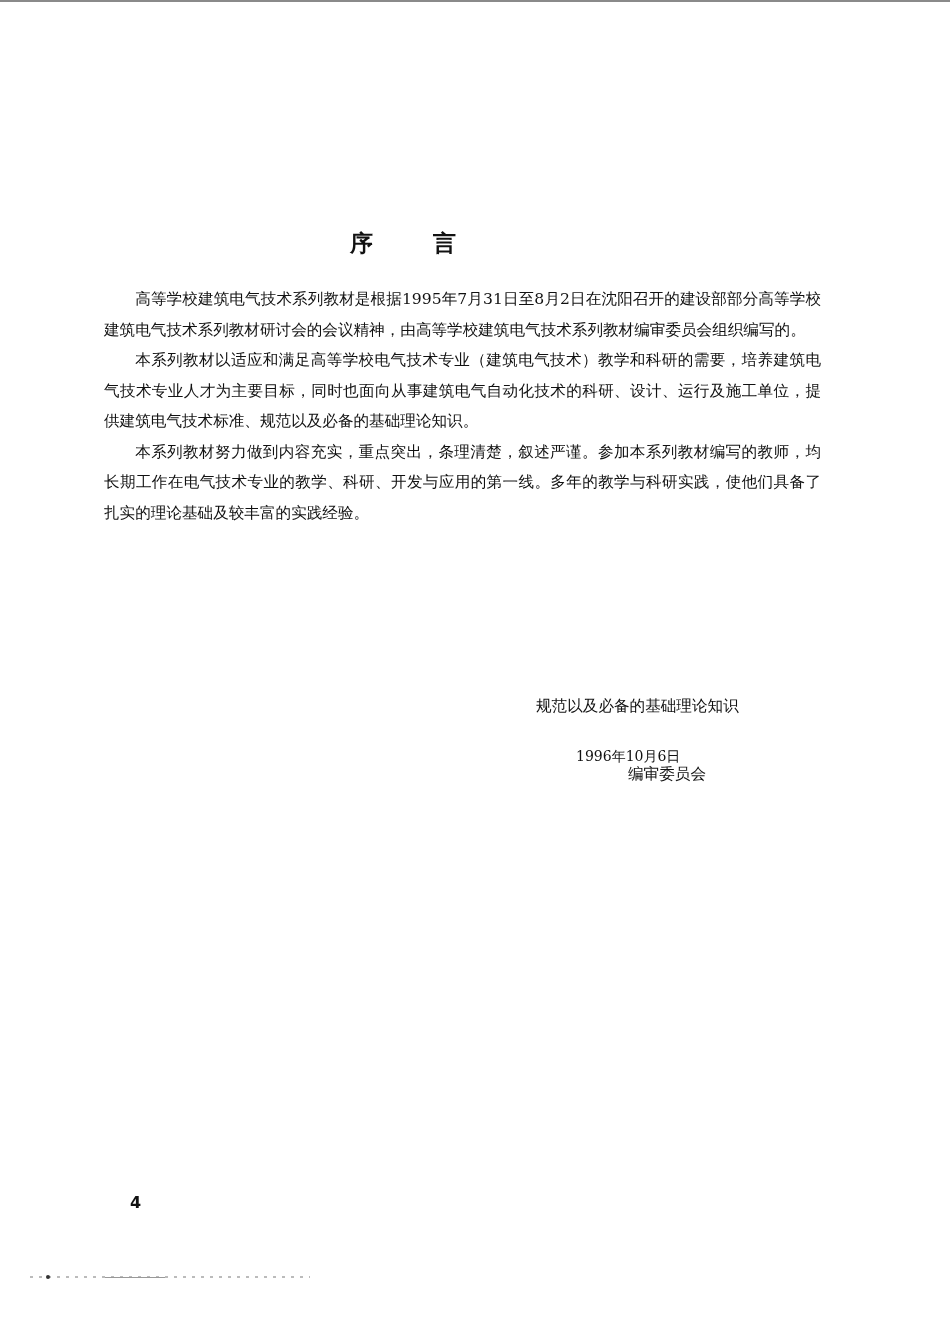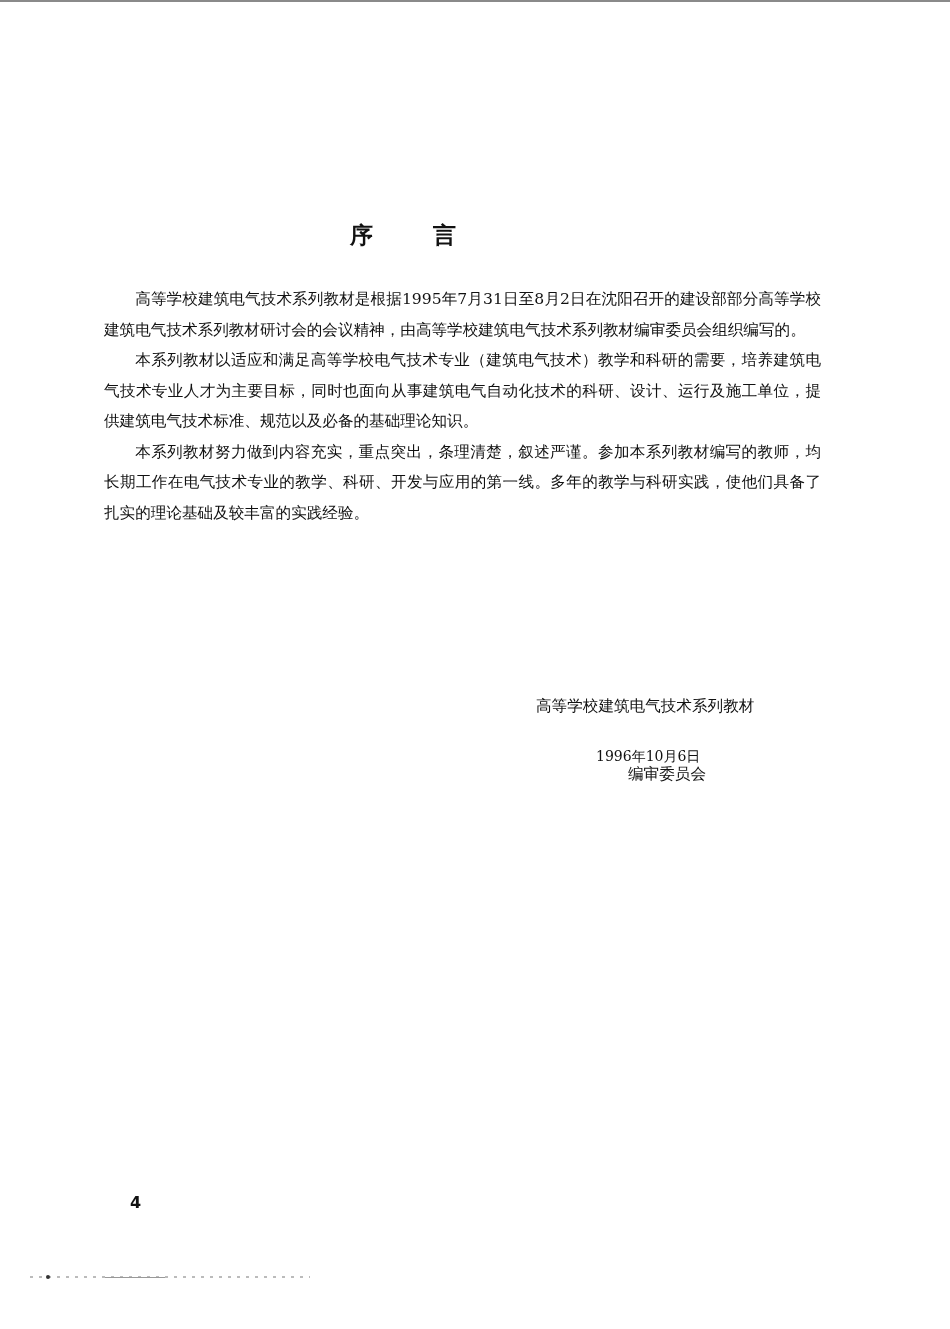--- a/index.html
+++ b/index.html
@@ -3,36 +3,36 @@
 <meta charset="utf-8">
 <style>
   html, body { margin: 0; padding: 0; background: #ffffff; }
   body {
     width: 950px; height: 1329px; position: relative; overflow: hidden;
     font-family: "DejaVu Serif", "Liberation Serif", serif;
     color: #111;
   }
   .top-rule { position: absolute; left: 0; top: 0; width: 950px; height: 2px; background: #8a8a8a; }
   .title {
-    position: absolute; top: 220px; left: 0; width: 806px; text-align: center;
+    position: absolute; top: 228px; left: 0; width: 806px; text-align: center;
     font-family: "DejaVu Sans", sans-serif; font-weight: bold; font-size: 23px; letter-spacing: 0;
   }
   .title span { display: inline-block; }
   .title .gap { width: 60px; }
   .body-text {
     position: absolute; left: 104px; top: 284px; width: 717px;
     font-size: 15.6px; line-height: 30.5px; text-align: justify;
   }
   .body-text p { margin: 0; text-indent: 2em; text-align: justify; }
   .sig {
     position: absolute; font-size: 15.6px; white-space: nowrap;
   }
   .sig-org { left: 536px; top: 696px; }
   .sig-committee { left: 628px; top: 764px; }
-  .sig-date { left: 596px; top: 748px; font-size: 14px; }
+  .sig-date { left: 576px; top: 748px; font-size: 14px; }
   .page-number {
     position: absolute; left: 130px; top: 1193px; font-size: 16px; font-family: "DejaVu Sans", sans-serif; font-weight: bold;
   }
   .scan-noise { position: absolute; top: 1276px; left: 30px; width: 280px; height: 2px;
     background: repeating-linear-gradient(90deg, #bbb 0 3px, transparent 3px 9px); }
   .scan-noise.dark { left: 105px; width: 60px; background: #999; height: 1px; top: 1277px; }
   .dot { position: absolute; width: 4px; height: 4px; border-radius: 50%; background: #333; }
 </style>
 </head>
 <body>
@@ -42,21 +42,21 @@
 <h1 class="title" style="margin:0;">
   <span>序</span><span class="gap"></span><span>言</span>
 </h1>
 
 <div class="body-text">
   <p>高等学校建筑电气技术系列教材是根据1995年7月31日至8月2日在沈阳召开的建设部部分高等学校建筑电气技术系列教材研讨会的会议精神，由高等学校建筑电气技术系列教材编审委员会组织编写的。</p>
   <p>本系列教材以适应和满足高等学校电气技术专业（建筑电气技术）教学和科研的需要，培养建筑电气技术专业人才为主要目标，同时也面向从事建筑电气自动化技术的科研、设计、运行及施工单位，提供建筑电气技术标准、规范以及必备的基础理论知识。</p>
   <p>本系列教材努力做到内容充实，重点突出，条理清楚，叙述严谨。参加本系列教材编写的教师，均长期工作在电气技术专业的教学、科研、开发与应用的第一线。多年的教学与科研实践，使他们具备了扎实的理论基础及较丰富的实践经验。</p>
 </div>
 
-<div class="sig sig-org">高等学校建筑电气技术系列教材</div>
+<div class="sig sig-org">规范以及必备的基础理论知识</div>
 <div class="sig sig-committee">编审委员会</div>
 <div class="sig sig-date">1996年10月6日</div>
 
 <div class="page-number">4</div>
 
 <div class="scan-noise"></div>
 <div class="scan-noise dark"></div>
 <div class="dot" style="left:46px; top:1275px;"></div>
 
 </body></html>

